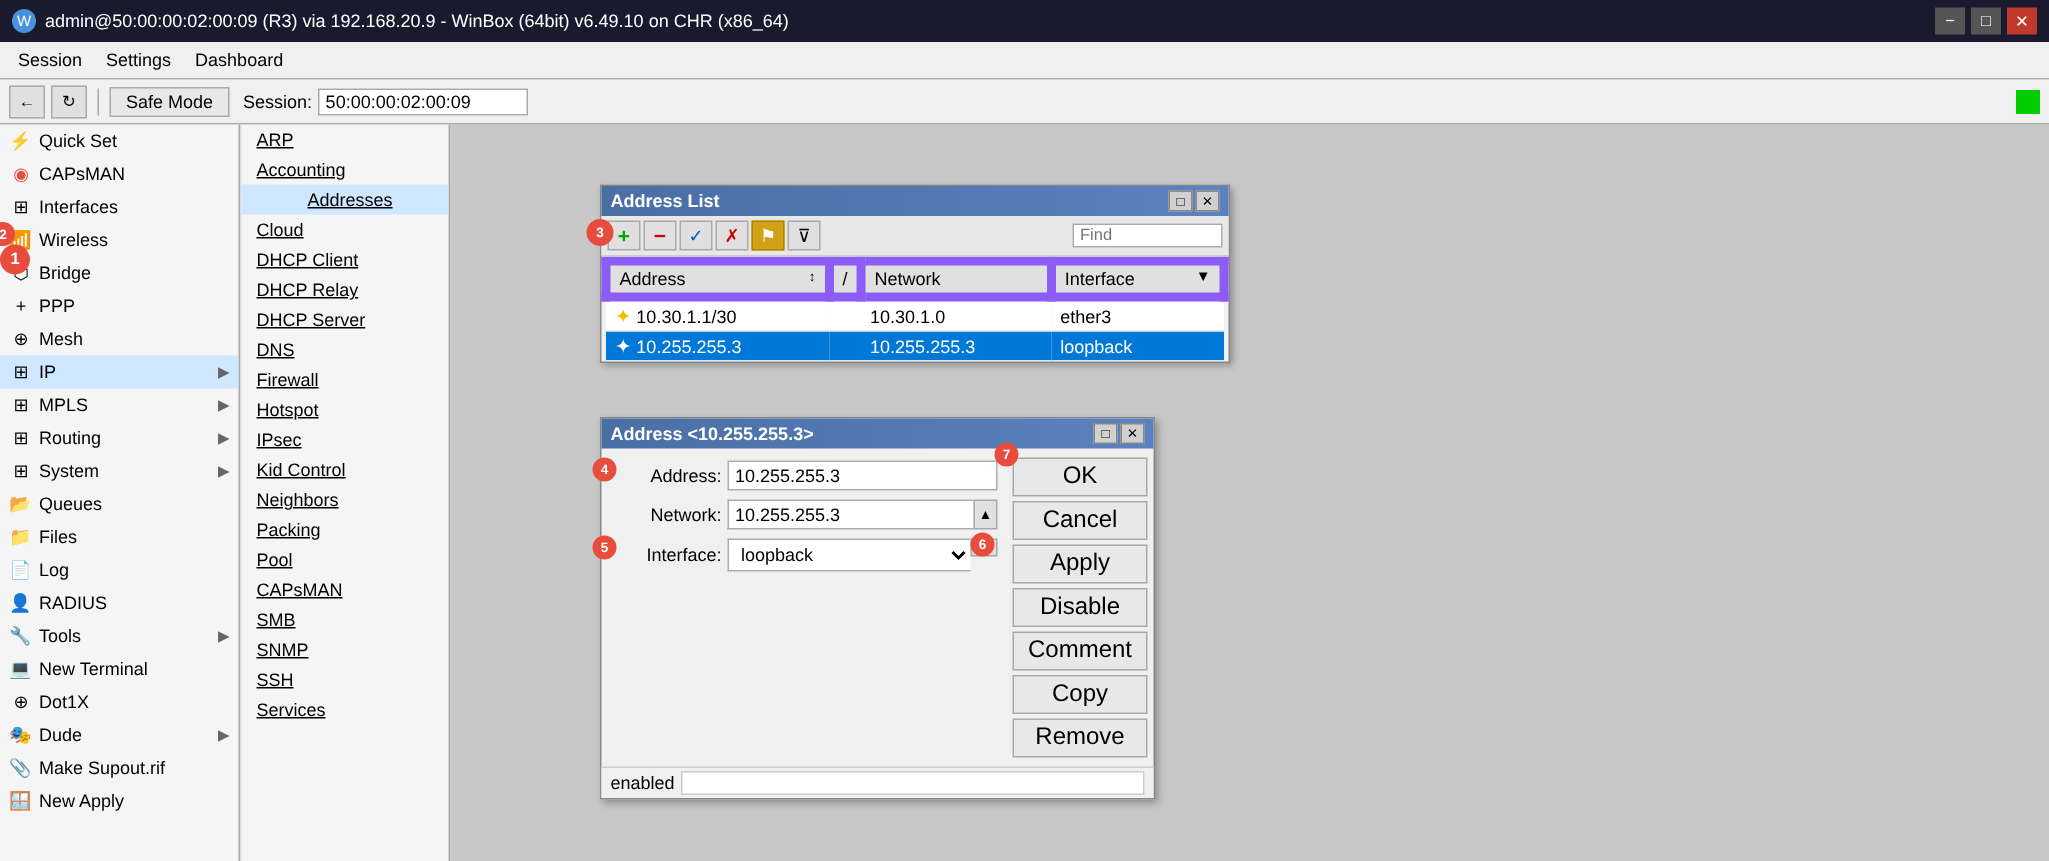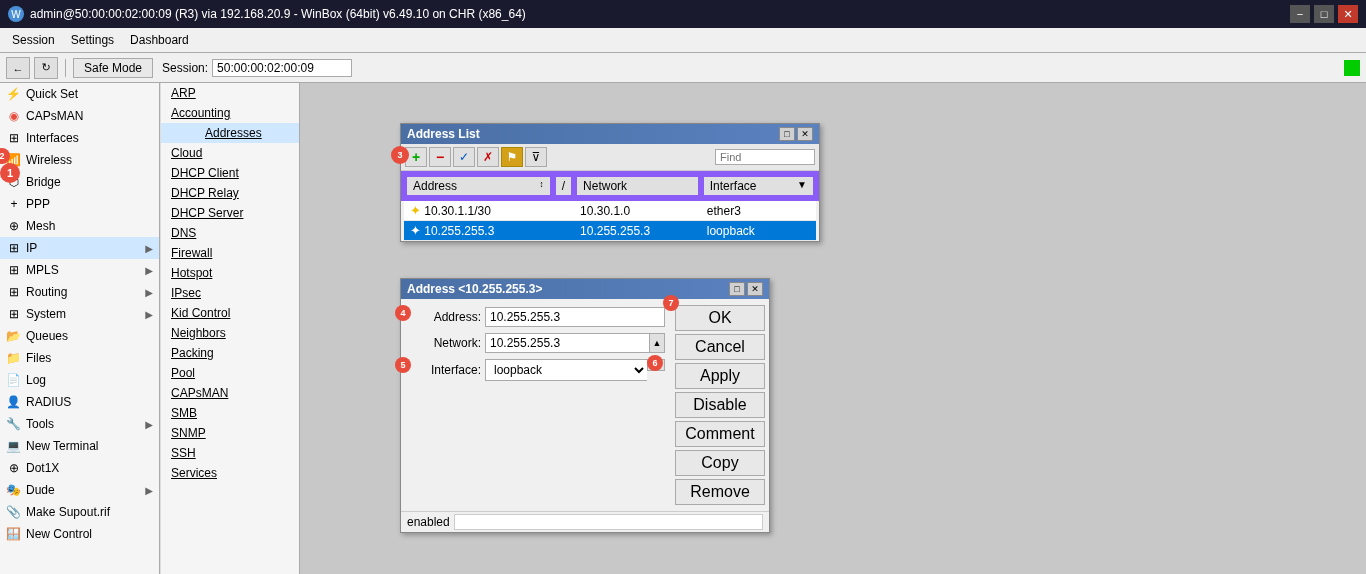--- a/index.html
+++ b/index.html
@@ -524,21 +524,21 @@
       <span class="icon">🎭</span>
       <span>Dude</span>
       <span class="arrow">▶</span>
     </div>
     <div class="sidebar-item">
       <span class="icon">📎</span>
       <span>Make Supout.rif</span>
     </div>
     <div class="sidebar-item">
       <span class="icon">🪟</span>
-      <span>New Control</span>
+      <span>New Apply</span>
     </div>
   </div>
 
   <div class="submenu">
     <div class="submenu-item">ARP</div>
     <div class="submenu-item">Accounting</div>
     <div class="submenu-item active">Addresses</div>
     <div class="submenu-item">Cloud</div>
     <div class="submenu-item">DHCP Client</div>
     <div class="submenu-item">DHCP Relay</div>

